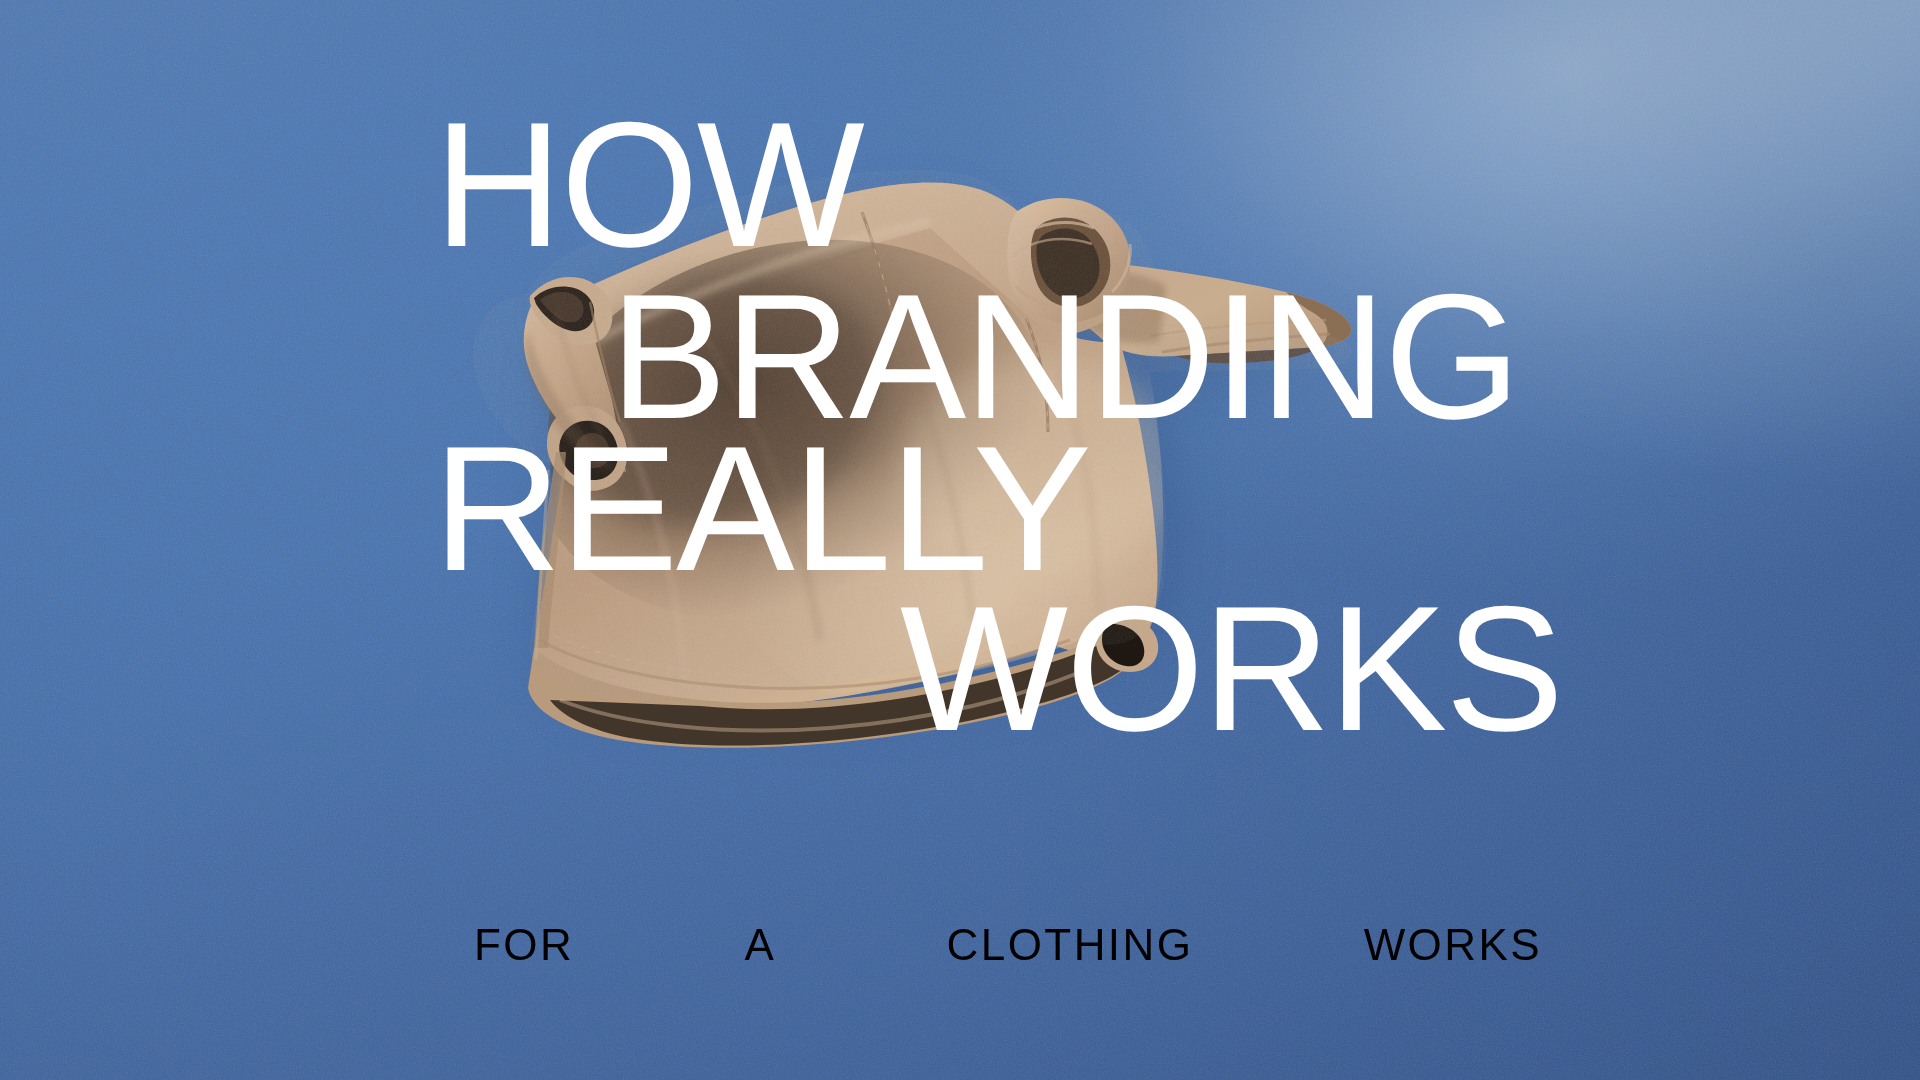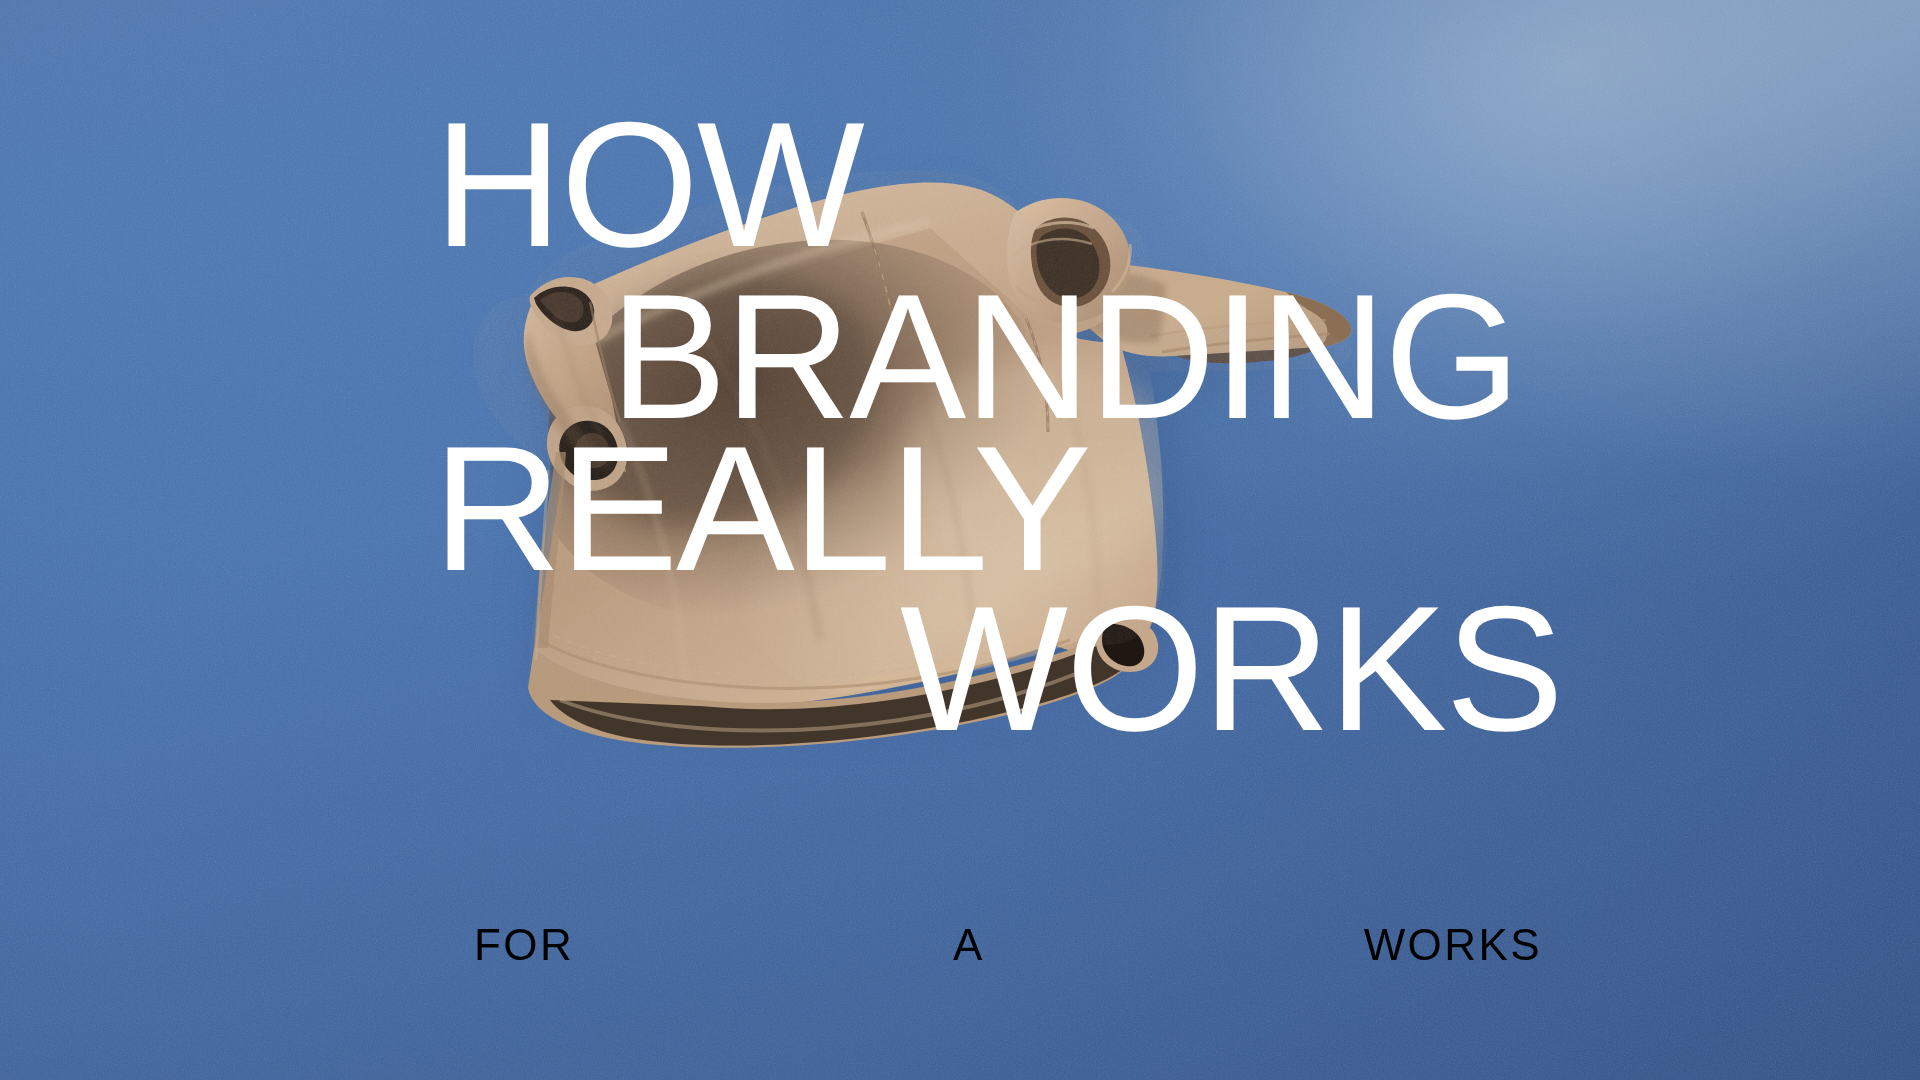--- a/index.html
+++ b/index.html
@@ -464,17 +464,18 @@
 
   <div class="title-block">
     <div class="tline l1">HOW</div>
     <div class="tline l2">BRANDING</div>
     <div class="tline l4">WORKS</div>
     <div class="tline l3">REALLY</div>
 
     <div class="subtitle">
       <span>FOR</span>
       <span>A</span>
+      <span>CLOTHING</span>
       <span>WORKS</span>
     </div>
   </div>
 
 </div>
 
 </body></html>

